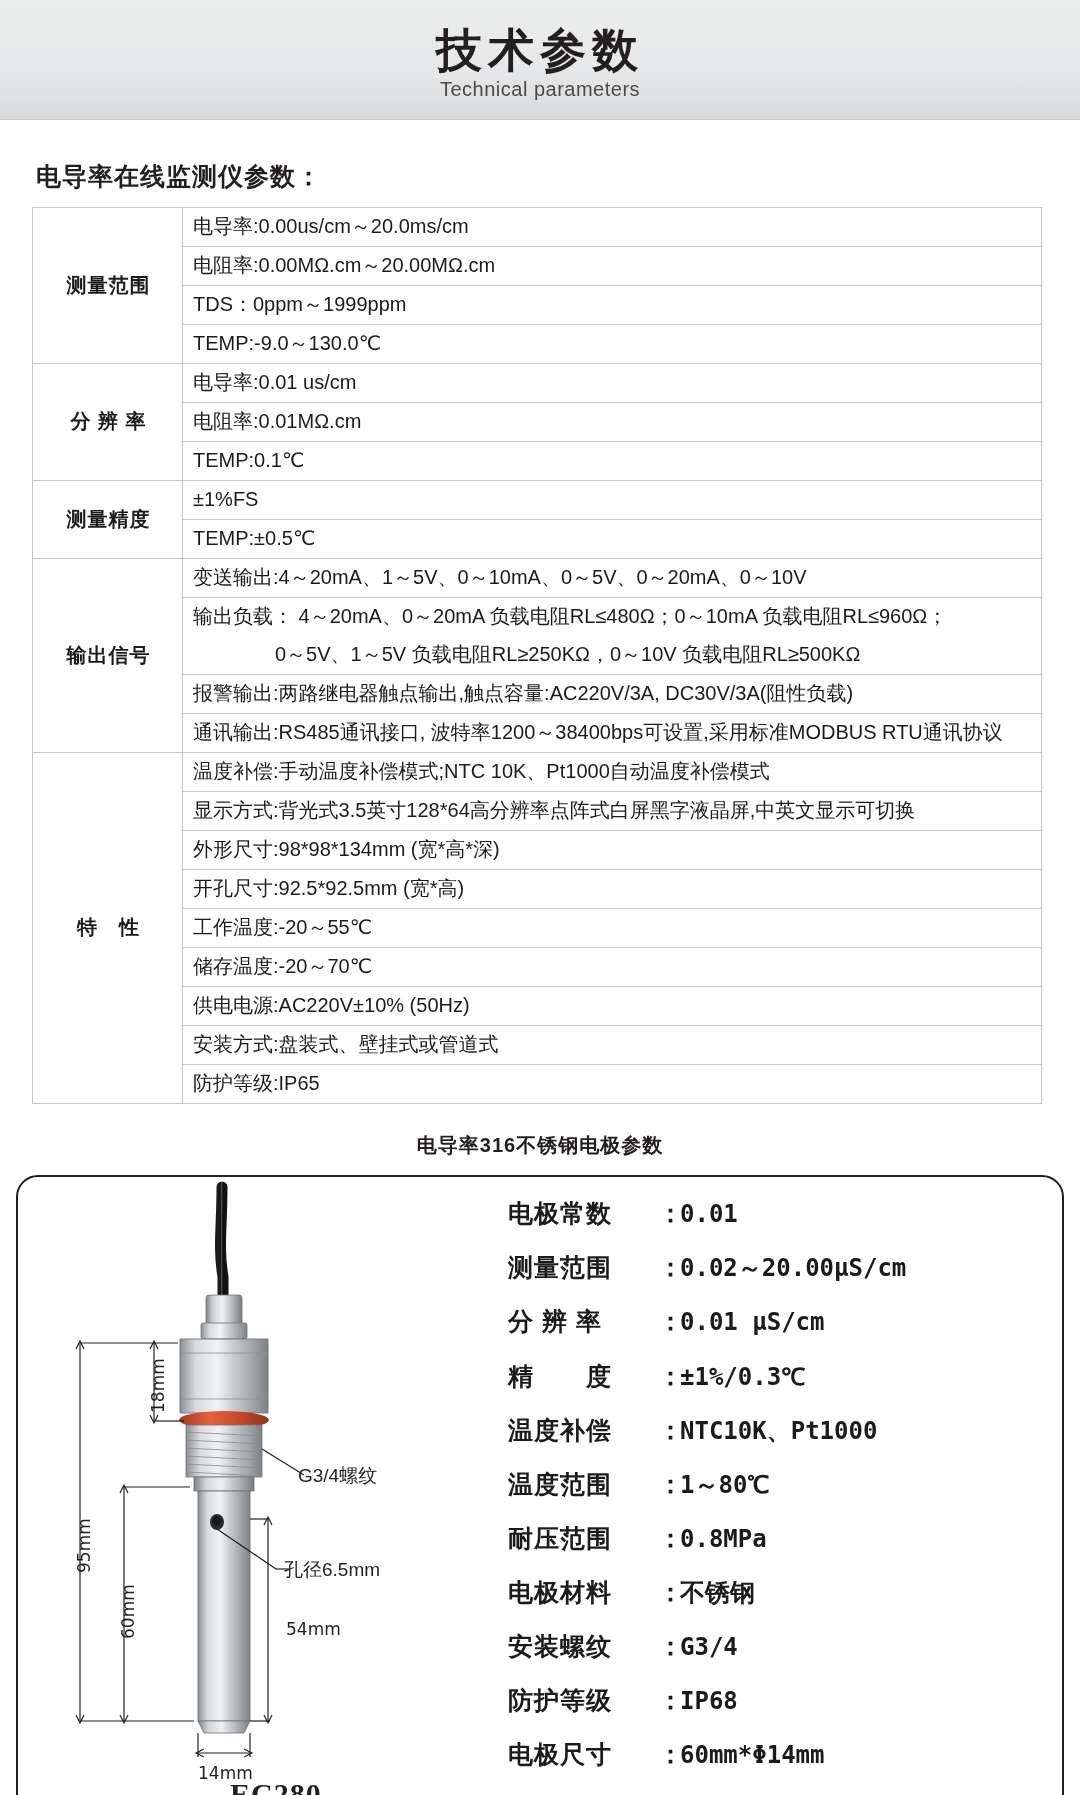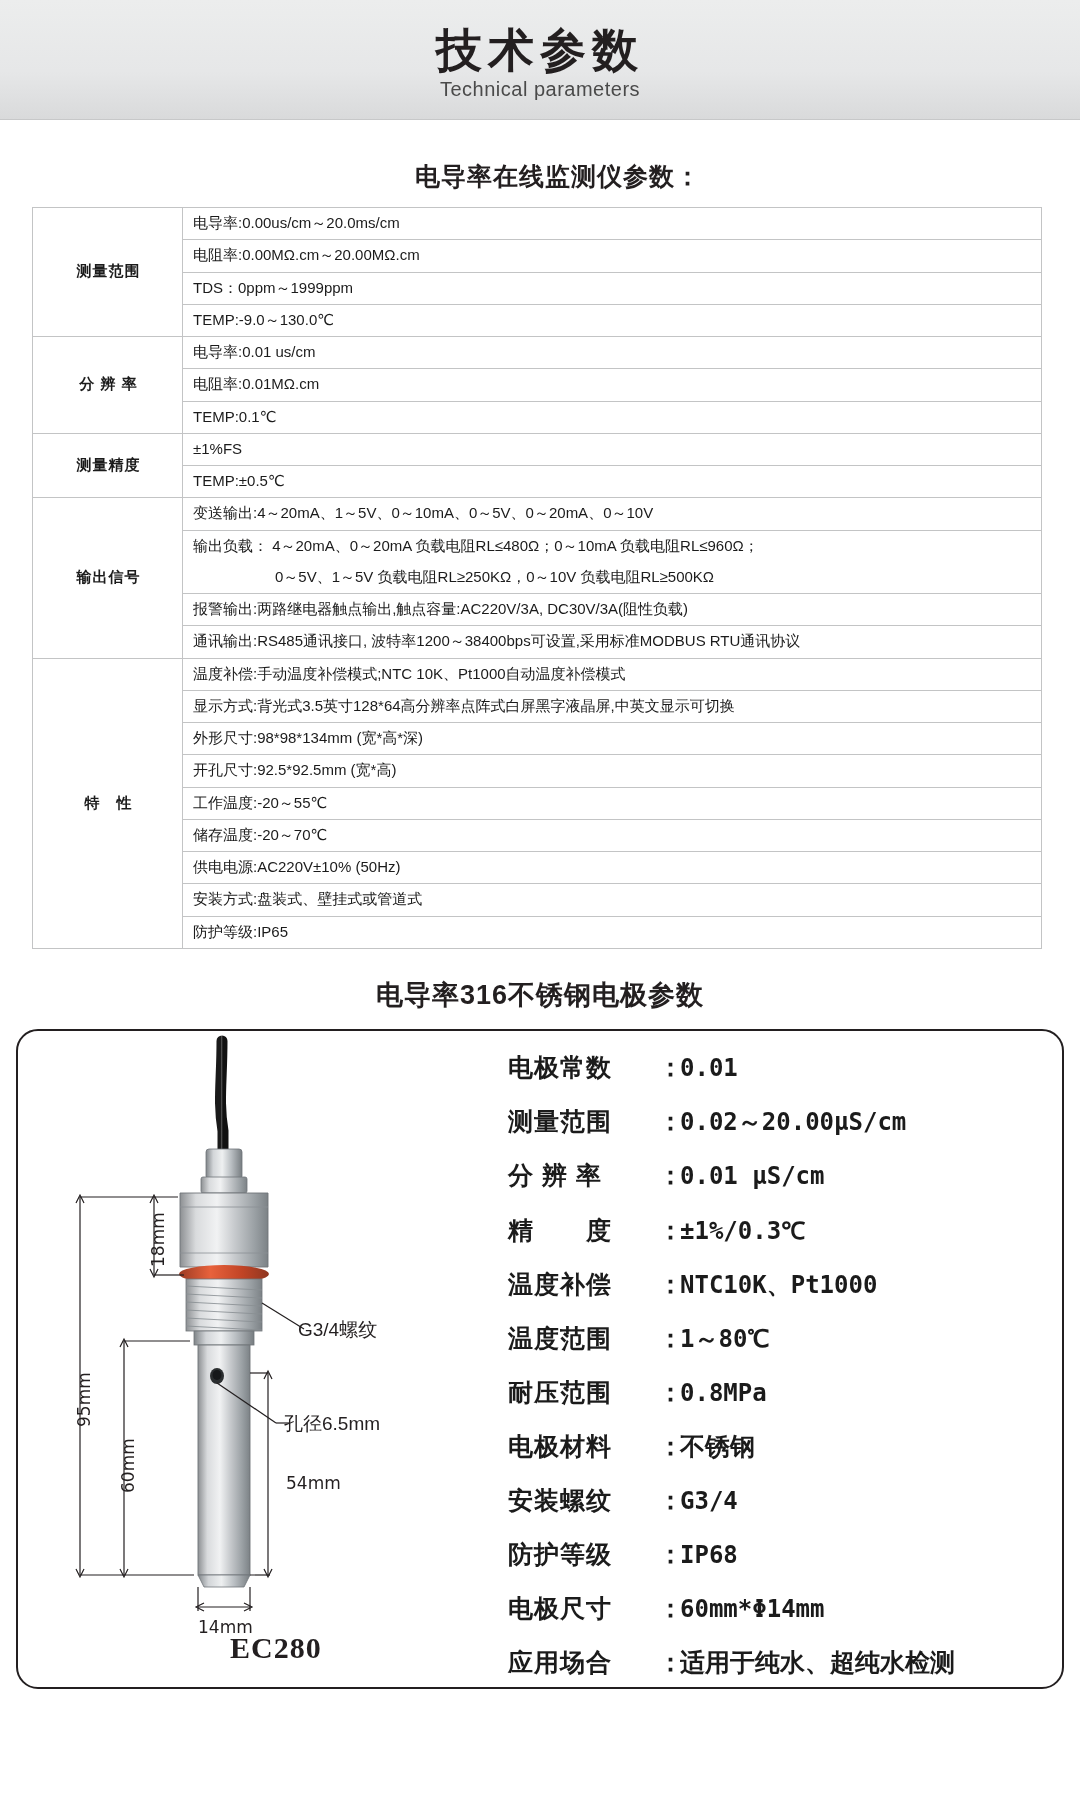--- a/index.html
+++ b/index.html
@@ -40,57 +40,56 @@
     letter-spacing: 0.5px;
     margin-top: 2px;
   }
   
   .section-heading {
     font-size: 25px;
     font-weight: bold;
     color: #231f20;
     margin: 40px 0 14px 36px;
     letter-spacing: 1px;
-    text-align: center;
   }
   
   .spec-table-wrap {
     margin: 0 32px 0 32px;
   }
   table.spec {
     width: 1010px;
     border-collapse: collapse;
     table-layout: fixed;
     border: 1px solid #b9babb;
   }
   table.spec td {
     border: 1px solid #c3c4c5;
     padding: 5px 8px 6px 10px;
-    font-size: 15px;
+    font-size: 20px;
     color: #1b1b1b;
     vertical-align: middle;
     line-height: 1.35;
     height: 31px;
   }
   td.cat {
     width: 150px;
     text-align: center;
     font-weight: bold;
     font-size: 18px;
     letter-spacing: 1px;
     background: #ffffff;
   }
   td.val {
     font-size: 17px;
   }
   td.val.indent { padding-left: 92px; }
   
   .elec-title {
     text-align: center;
-    font-size: 27px;
+    font-size: 20px;
     font-weight: bold;
     color: #231f20;
     margin-top: 28px;
     letter-spacing: 1px;
   }
   .elec-warn {
     text-align: center;
     font-size: 22px;
     font-weight: bold;
     color: #e8312a;

